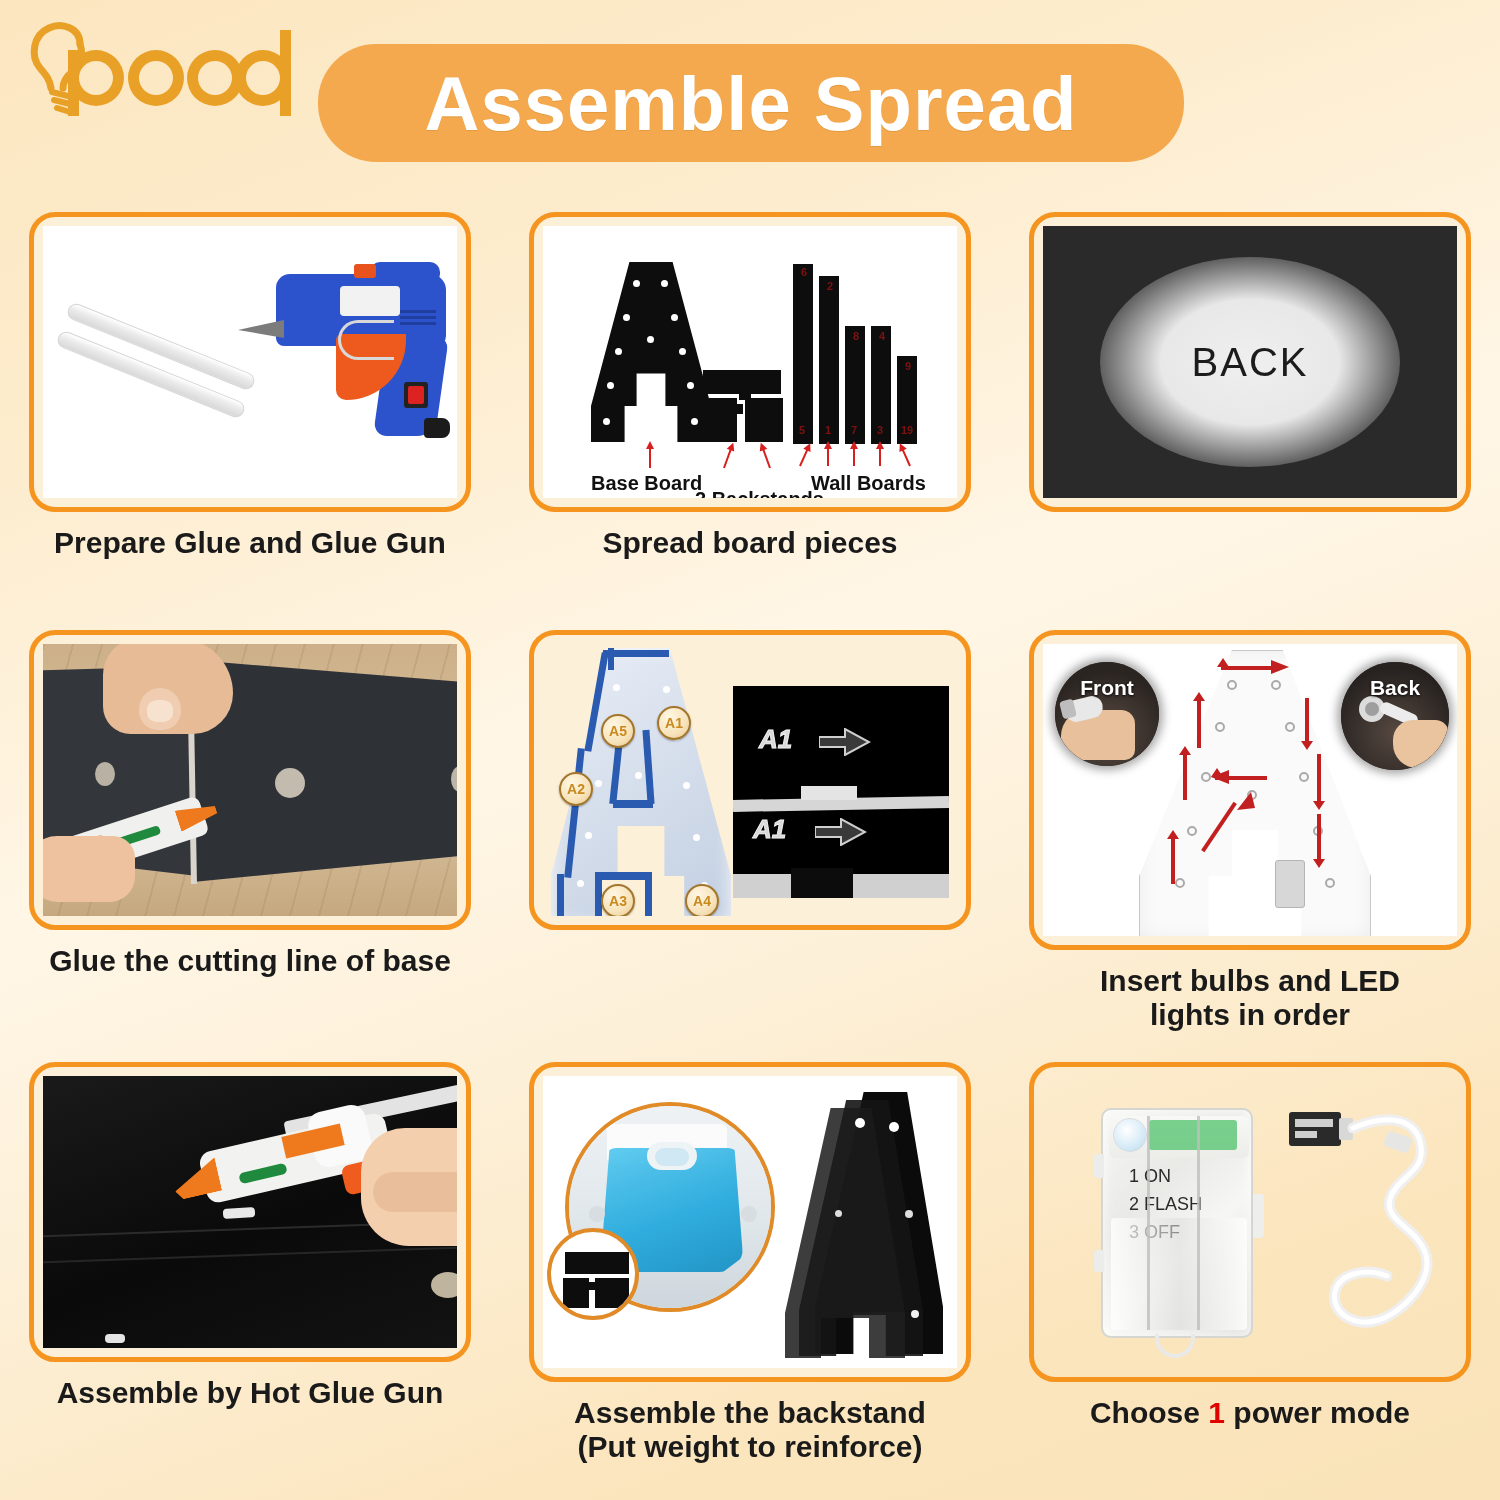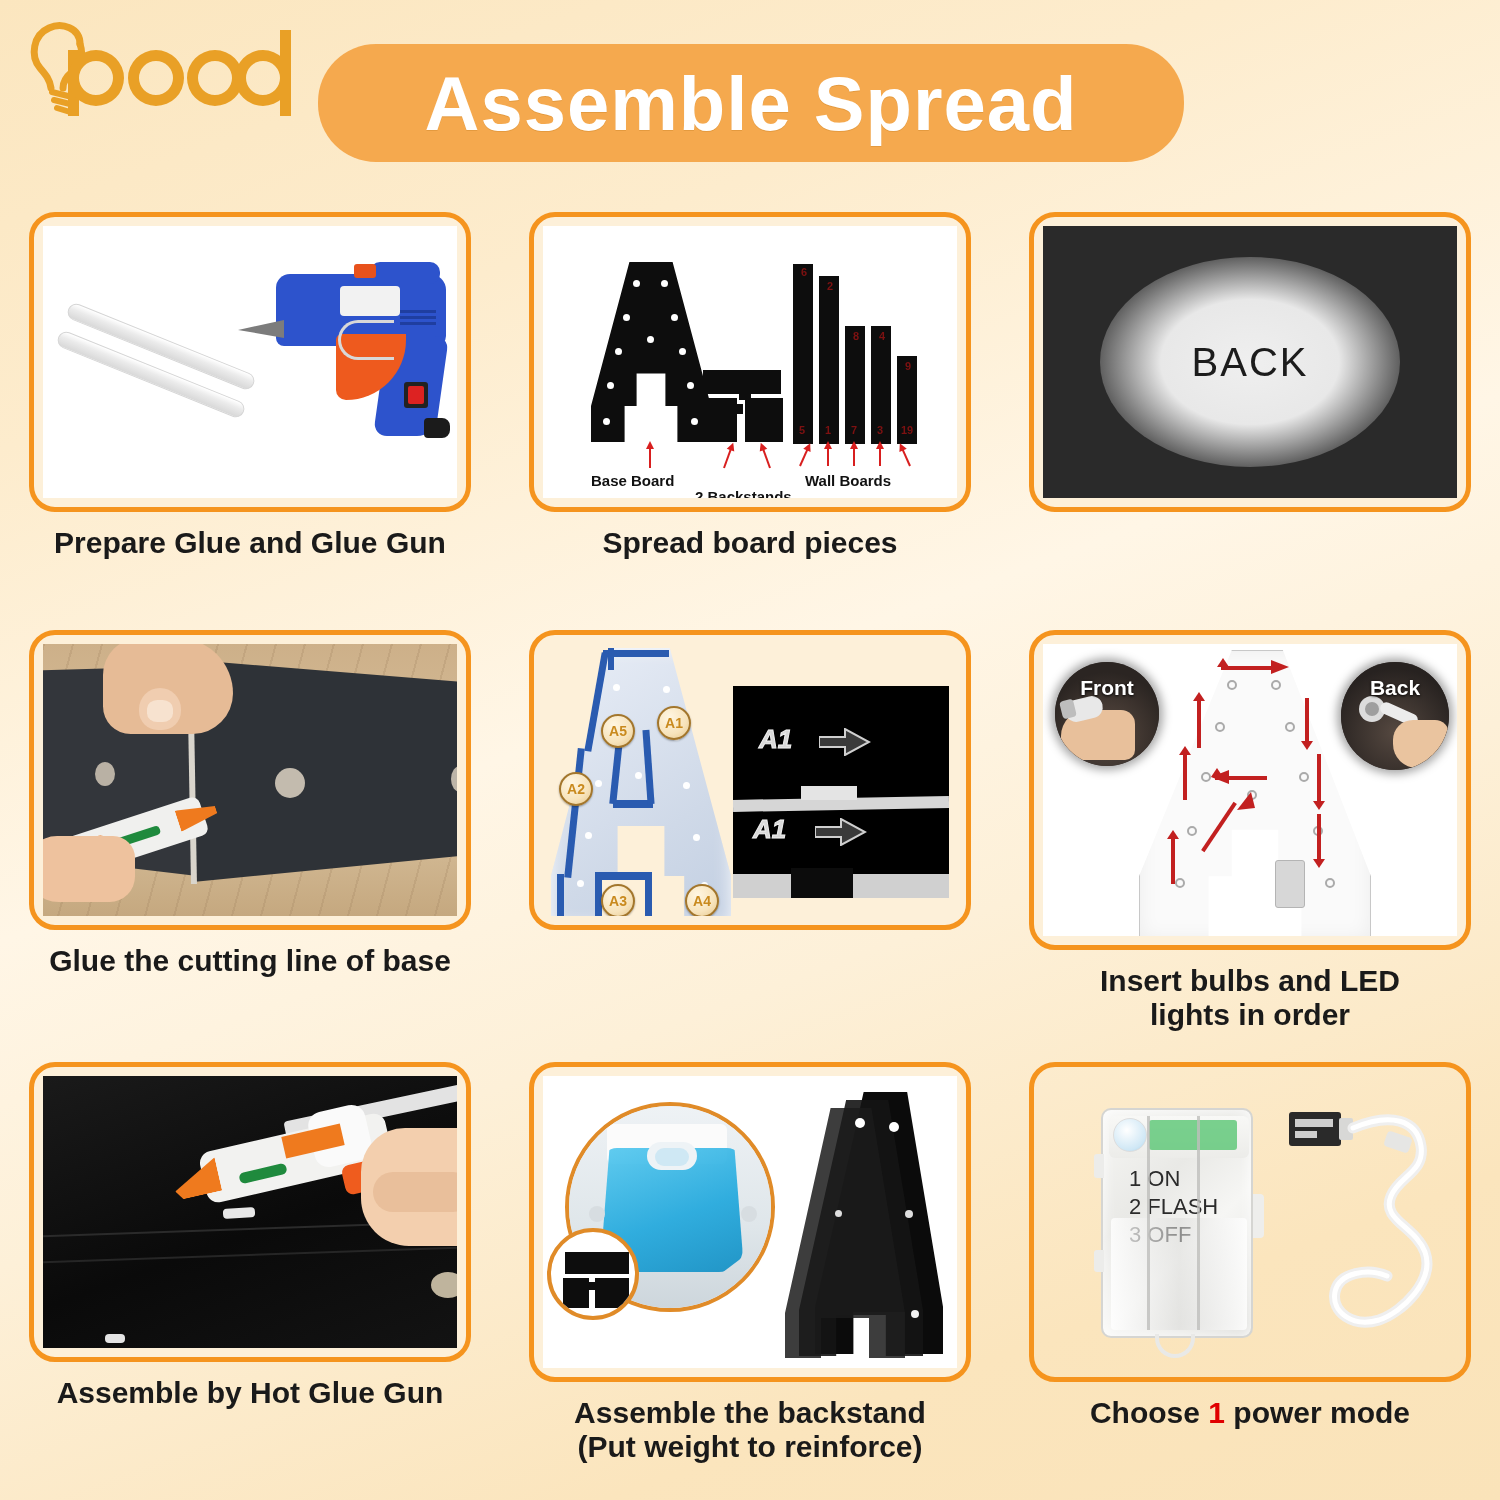--- a/index.html
+++ b/index.html
@@ -126,21 +126,21 @@
   .pnum {
     position: absolute;
     color: #7d1111;
     font-size: 11px;
     font-weight: bold;
     font-family: "Liberation Sans", sans-serif;
   }
   .plabel {
     position: absolute;
     color: #111;
-    font-size: 15px;
+    font-size: 20px;
     font-weight: bold;
     font-family: "Liberation Sans", sans-serif;
     white-space: nowrap;
   }
   .arw { position: absolute; width: 2px; background: #d81f1f; transform-origin: bottom center;}
   .arw::after {
     content:""; position:absolute; top:-7px; left:-3px;
     border-left:4px solid transparent; border-right:4px solid transparent;
     border-bottom:8px solid #d81f1f;
   }
@@ -217,21 +217,21 @@
 
   
   .batt {
     position:absolute;
     background: linear-gradient(135deg,#f7f7f5 0%,#e9e9e6 35%,#f6f6f4 60%,#dfdfdc 100%);
     border:2px solid #d5d5d2;
     border-radius:10px;
     box-shadow: inset 0 0 14px rgba(255,255,255,.9);
   }
   .mode {
-    position:absolute; color:#2b2b2b; font-size:22px;
+    position:absolute; color:#2b2b2b; font-size:18px;
     font-family:"Liberation Sans", sans-serif; white-space:nowrap;
   }
   .usb { position:absolute; }
 </style>
 </head>
 <body>
 
 <div class="header">
 
   <div class="logo">
@@ -364,21 +364,21 @@
 
             <div class="blk" style="left:354px;top:130px;width:20px;height:88px;"></div>
             <div class="pnum" style="left:362px;top:134px;">9</div>
             <div class="pnum" style="left:358px;top:198px;">19</div>
           </div>
           <div class="arw" style="left:256px;top:222px;height:18px;transform:rotate(24deg);"></div>
           <div class="arw" style="left:284px;top:222px;height:18px;"></div>
           <div class="arw" style="left:310px;top:222px;height:18px;"></div>
           <div class="arw" style="left:336px;top:222px;height:18px;"></div>
           <div class="arw" style="left:366px;top:222px;height:18px;transform:rotate(-24deg);"></div>
-          <div class="plabel" style="left:262px;top:246px;">Wall Boards</div>
+          <div class="plabel" style="left:268px;top:246px;">Wall Boards</div>
         </div>
       </div>
     </div>
     <div class="caption">Spread board pieces</div>
   </div>
 
   <div class="cell">
     <div class="card r1">
       <div class="photo nobg">
         <div class="dark-board">

